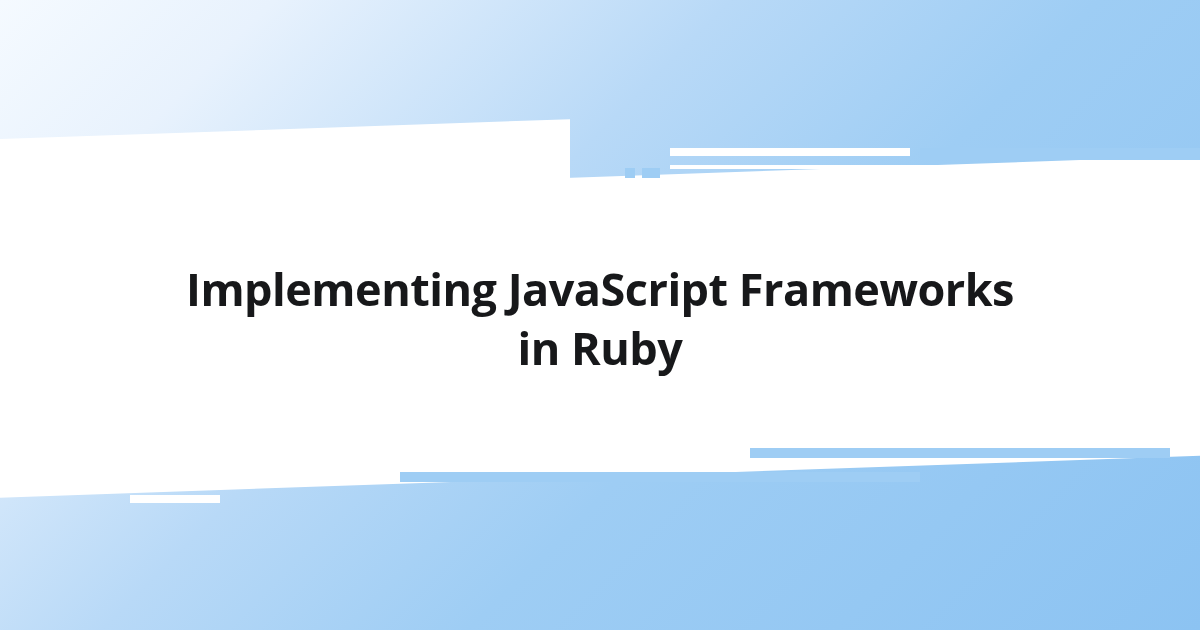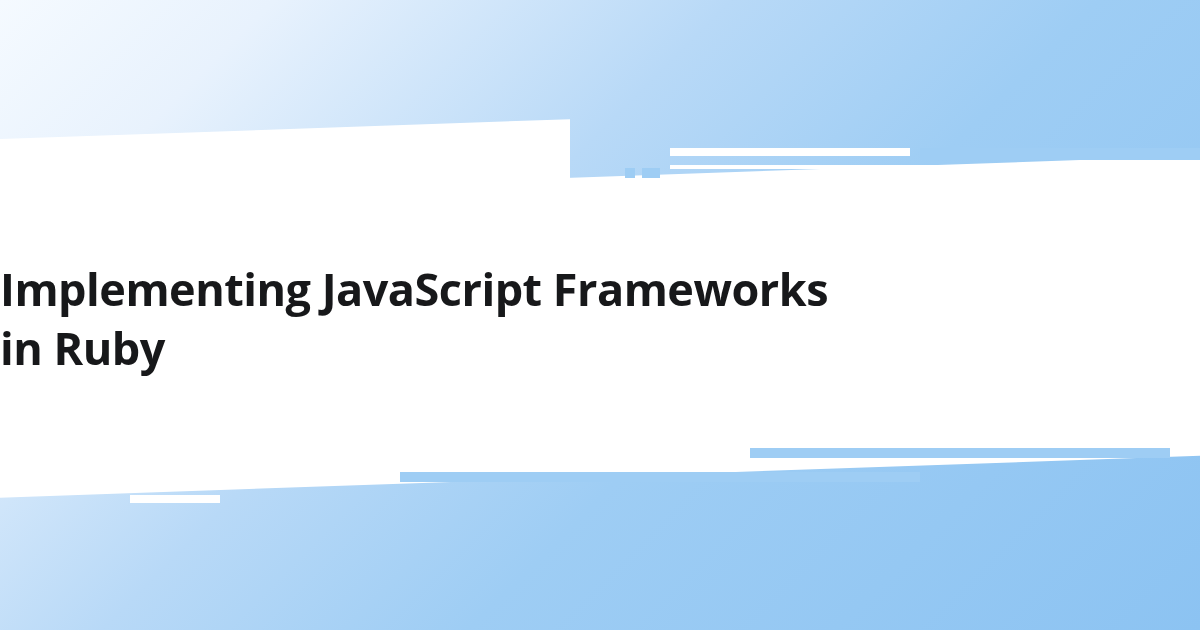--- a/index.html
+++ b/index.html
@@ -113,20 +113,21 @@
       background: #ffffff;
       z-index: 3;
     }
 
     
     .title-container {
       position: absolute;
       top: 260px;
       left: 0;
       width: 100%;
+      text-align: center;
       z-index: 5;
     }
     .title {
       font-size: 45px;
       font-weight: 700;
       color: #17181a;
       line-height: 1.3;
       letter-spacing: -0.5px;
     }
   </style>

